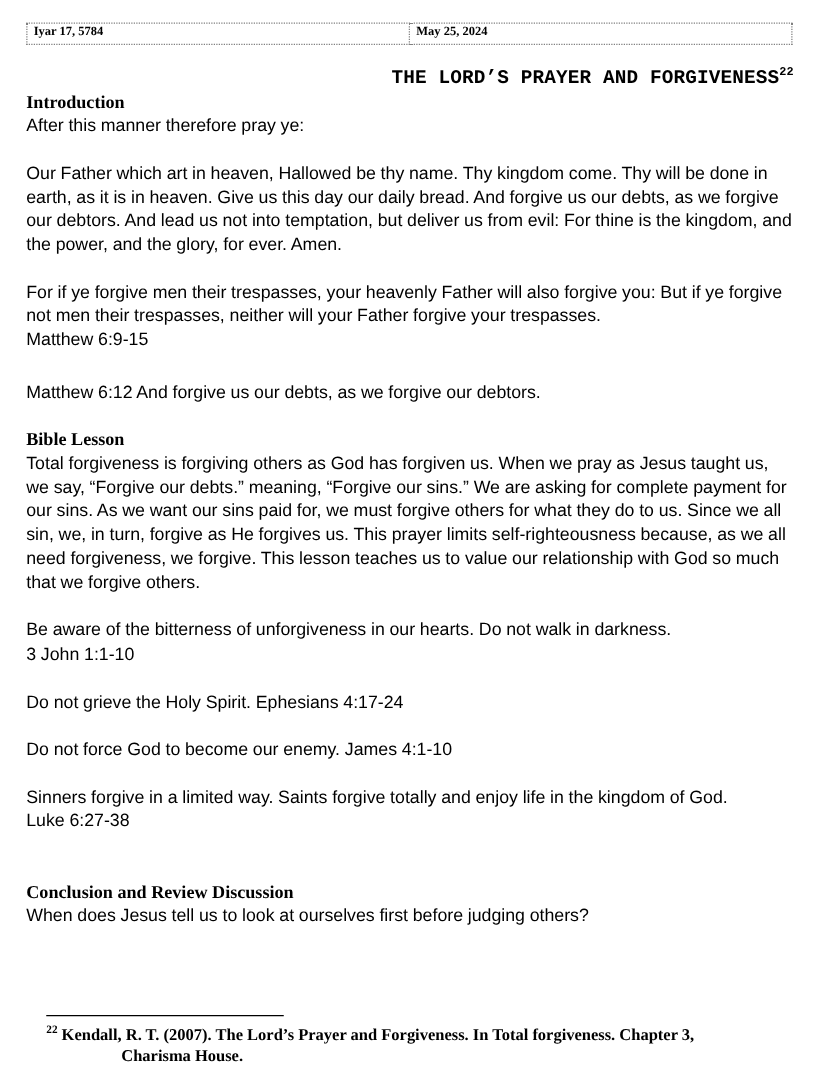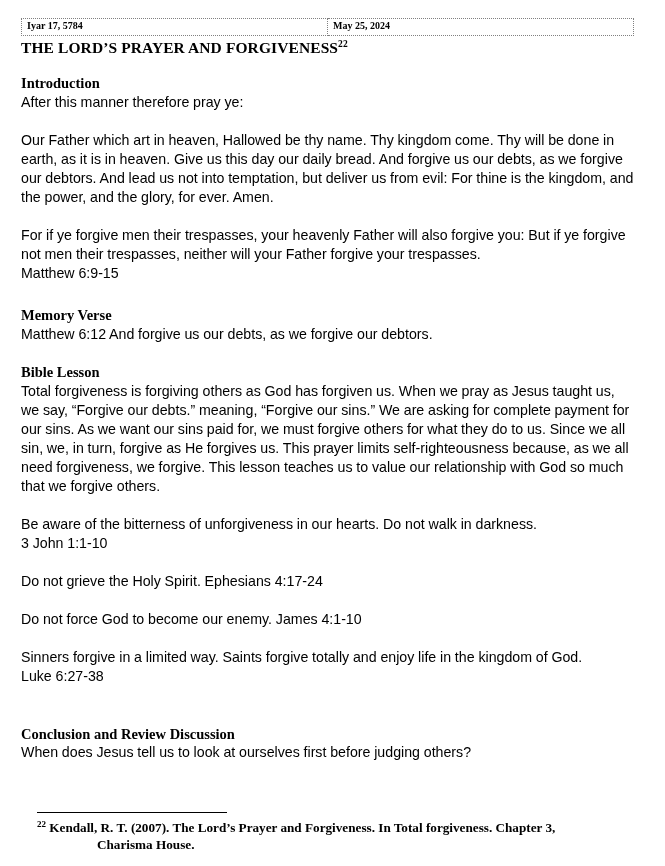--- a/index.html
+++ b/index.html
@@ -41,38 +41,38 @@
     font-size: 10px;
     line-height: 1.25;
     padding: 1px 5px 2px 5px;
     vertical-align: top;
   }
   .hdr-left  { width: 50%; text-align: left; }
   .hdr-right { width: 50%; }
 
   
   .doc-title {
-    font-family: Liberation Serif, serif;
+    font-family: Liberation Mono, monospace;
     font-weight: bold;
     font-size: 15.5px;
     line-height: 1.15;
-    text-align: left;
-    margin: 3px 0 0 0;
+    text-align: right;
+    margin: 18px 0 0 0;
     letter-spacing: 0.1px;
   }
   .doc-title sup {
     font-size: 9.5px;
     vertical-align: super;
     line-height: 0;
     font-weight: bold;
   }
 
   
   .body-area {
-    margin-top: 18px;
+    margin-top: 2px;
     width: 614px;
   }
   h2.section-heading {
     font-family: "Liberation Serif", serif;
     font-weight: bold;
     font-size: 14.5px;
     line-height: 1.3;
     margin: 0;
     padding: 0;
   }
@@ -151,21 +151,20 @@
     <p class="para">Our Father which art in heaven, Hallowed be thy name. Thy kingdom come. Thy will be done in earth, as it is in heaven. Give us this day our daily bread. And forgive us our debts, as we forgive our debtors. And lead us not into temptation, but deliver us from evil: For thine is the kingdom, and the power, and the glory, for ever. Amen.</p>
 
     <div class="spacer-line"></div>
 
     <p class="para">For if ye forgive men their trespasses, your heavenly Father will also forgive you: But if ye forgive not men their trespasses, neither will your Father forgive your trespasses.</p>
     <p class="para">Matthew 6:9-15</p>
 
     <div class="spacer-line"></div>
     <div class="spacer-tiny"></div>
 
-    <h2 class="section-heading">Memory Verse</h2>
     <p class="para">Matthew 6:12 And forgive us our debts, as we forgive our debtors.</p>
 
     <div class="spacer-line"></div>
 
     <h2 class="section-heading">Bible Lesson</h2>
     <p class="para">Total forgiveness is forgiving others as God has forgiven us. When we pray as Jesus taught us, we say, “Forgive our debts.” meaning, “Forgive our sins.” We are asking for complete payment for our sins. As we want our sins paid for, we must forgive others for what they do to us.  Since we all sin, we, in turn, forgive as He forgives us. This prayer limits self-righteousness because, as we all need forgiveness, we forgive. This lesson teaches us to value our relationship with God so much that we forgive others.</p>
 
     <div class="spacer-line"></div>
 
     <p class="para">Be aware of the bitterness of unforgiveness in our hearts. Do not walk in darkness.</p>

